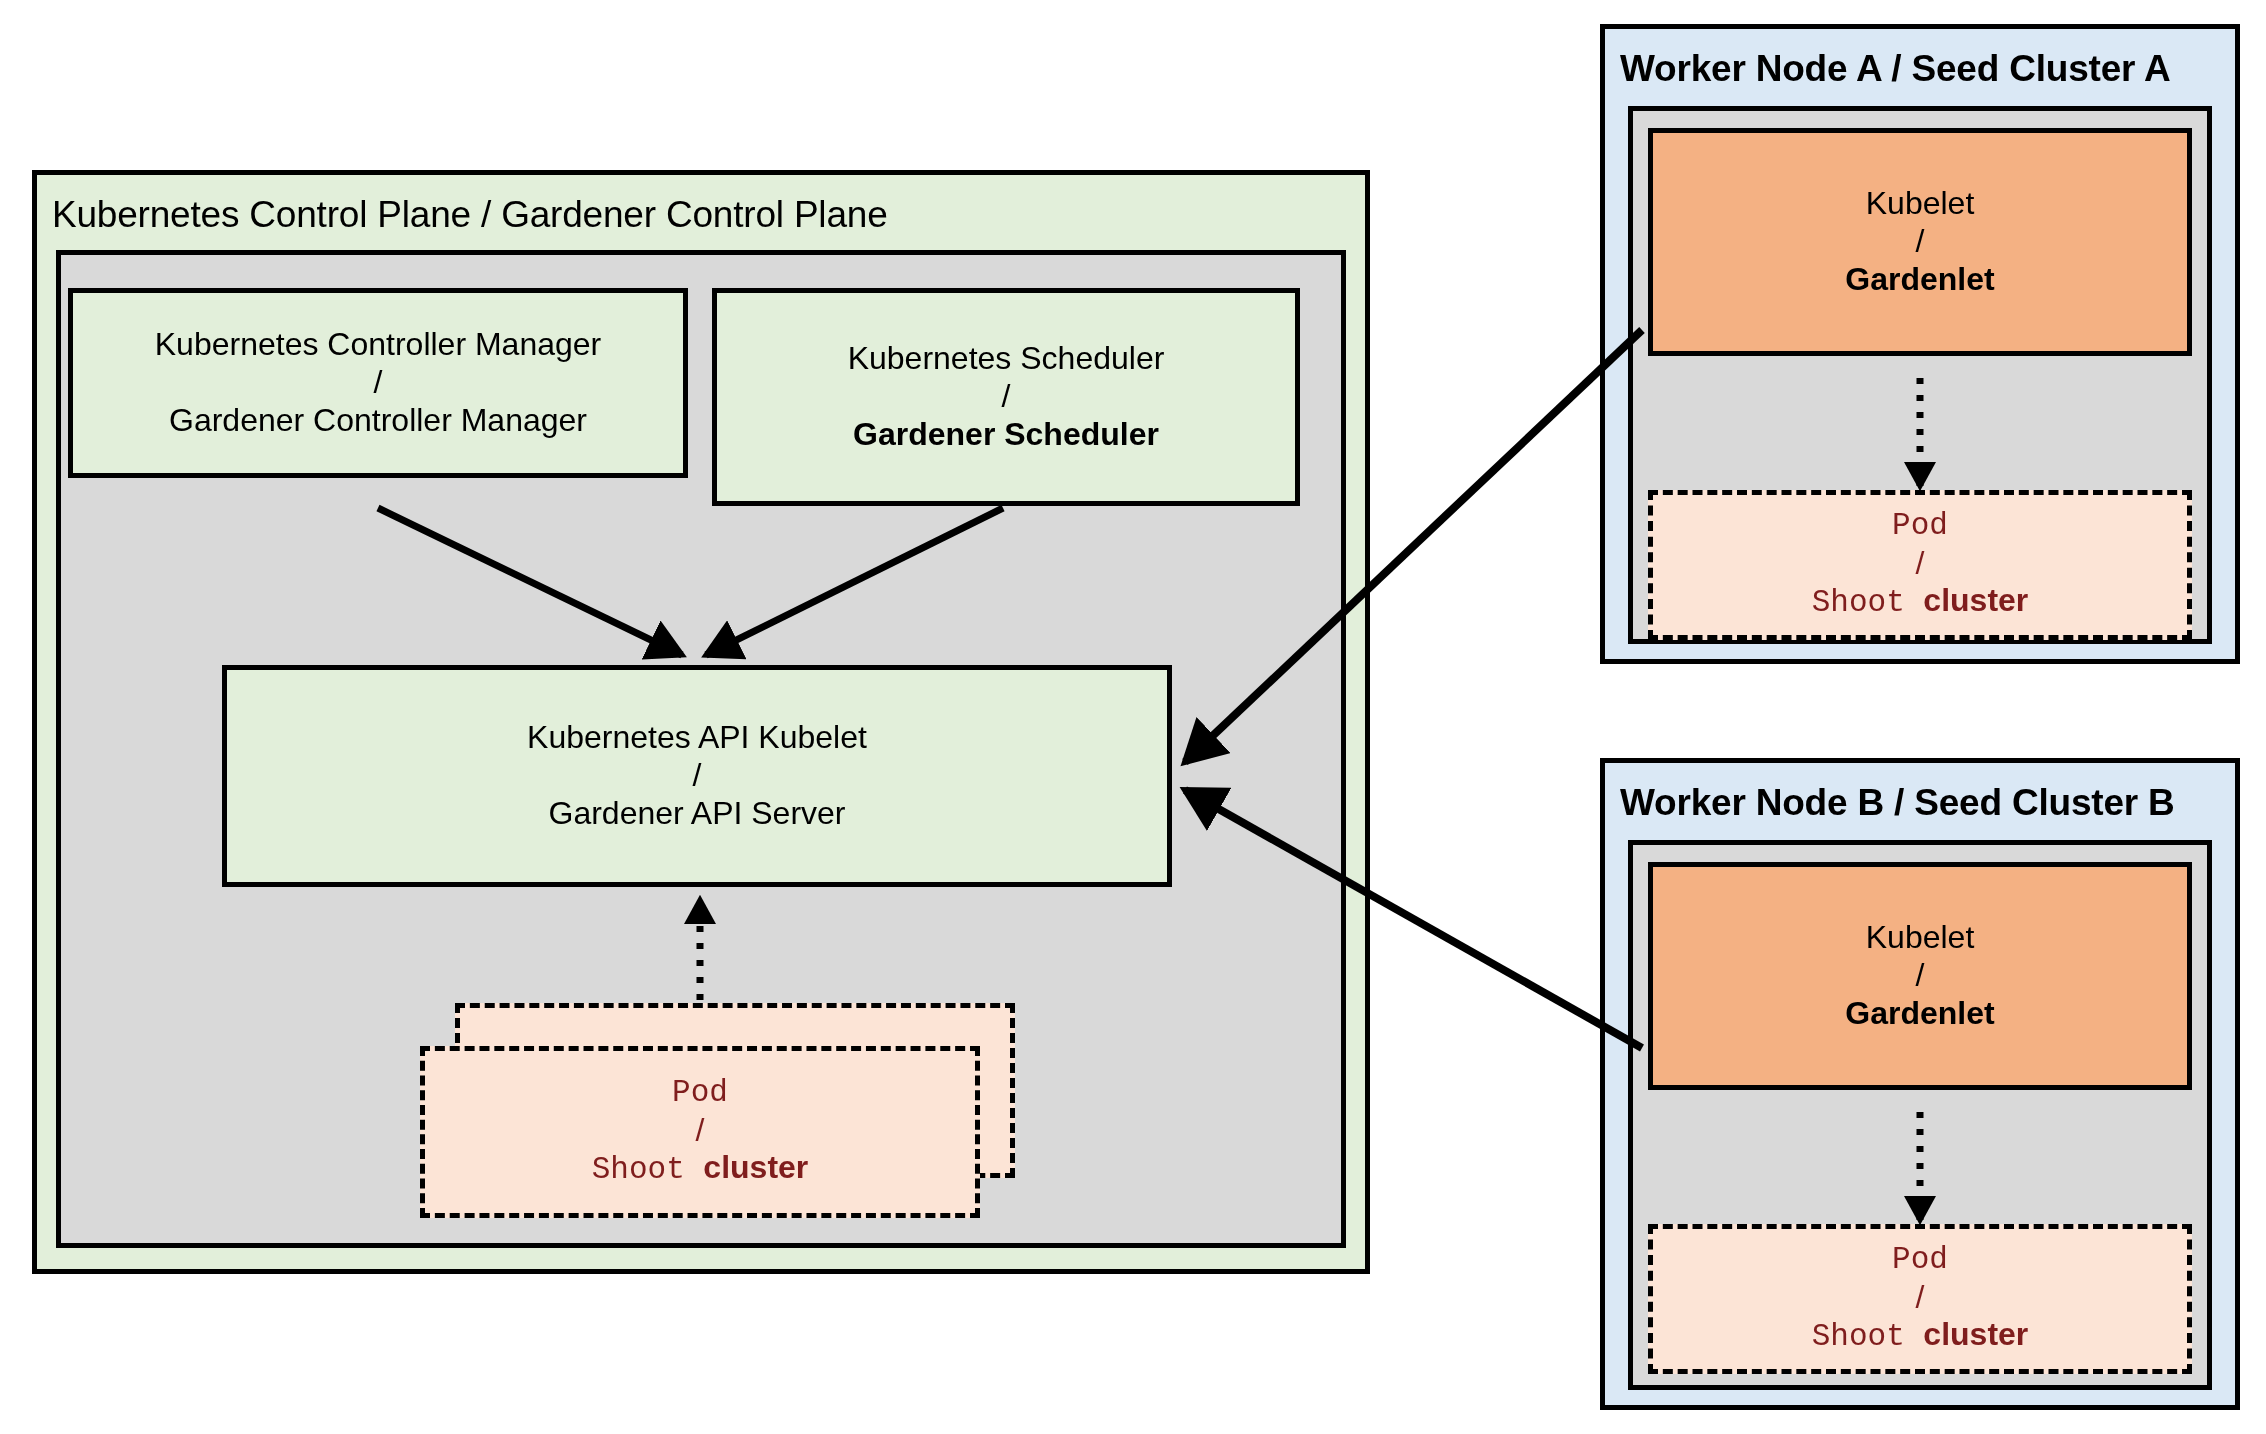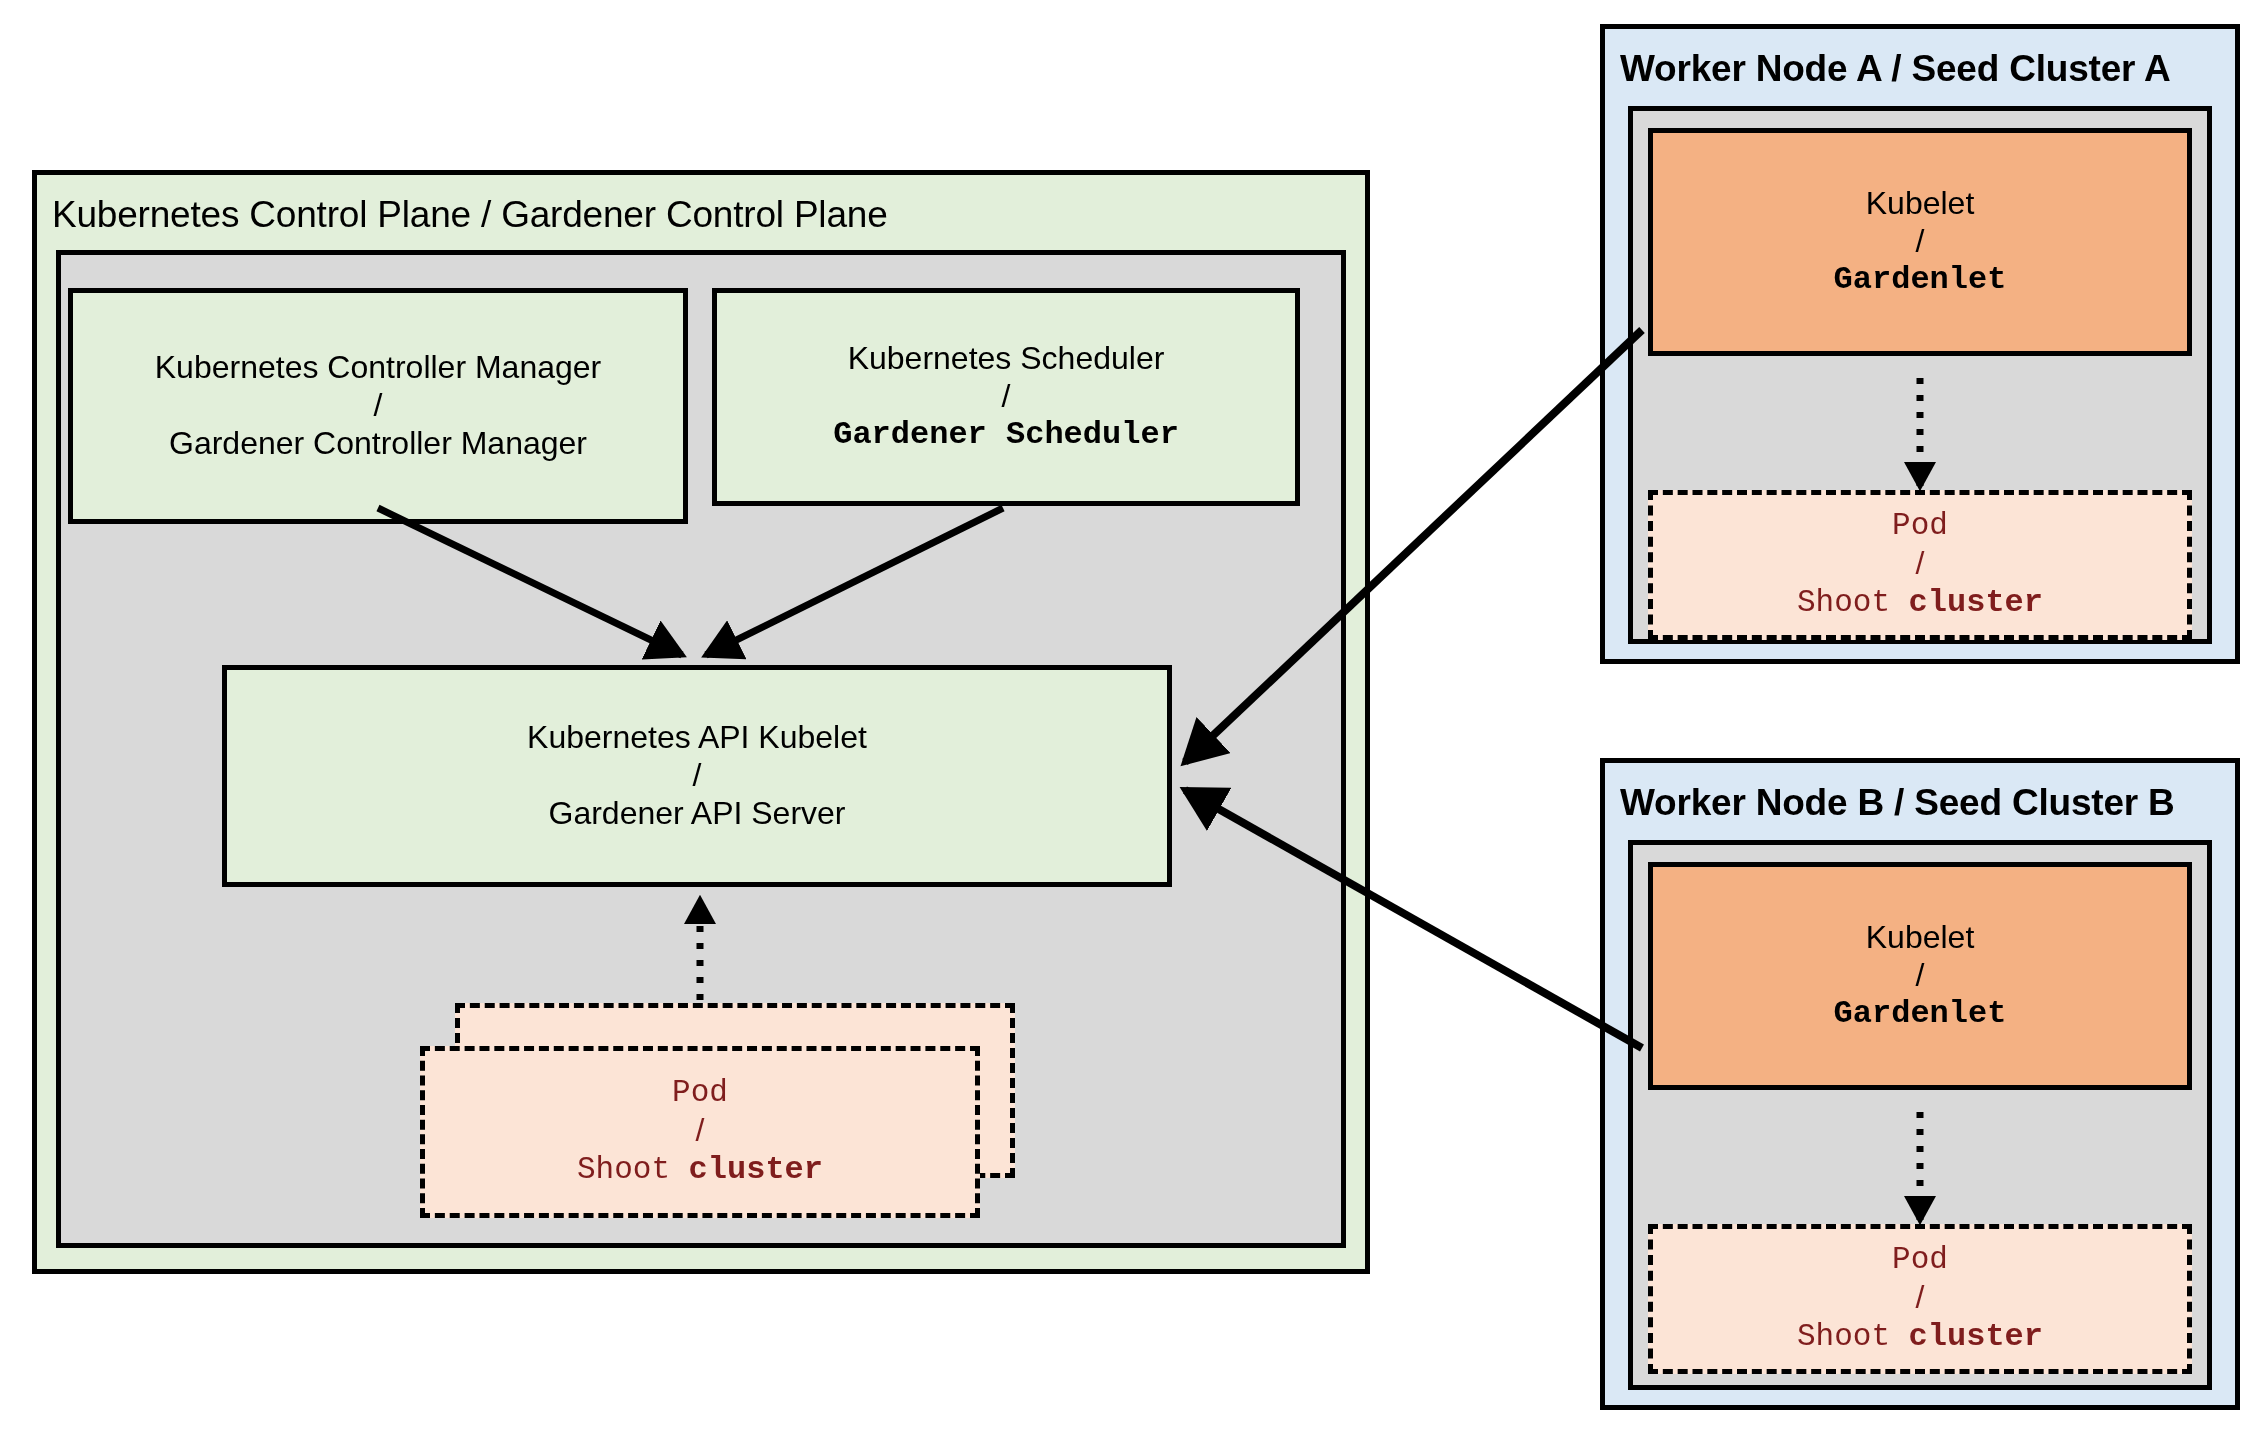--- a/index.html
+++ b/index.html
@@ -83,21 +83,20 @@
     background: #fce4d6;
     font-size: 32px;
     color: #7f1d1d;
   }
   .mono {
     font-family: "Liberation Mono", "DejaVu Sans Mono", monospace;
     font-size: 31px;
   }
   .bold {
     font-weight: bold;
-    font-family: Liberation Mono, monospace;
   }
   .slash {
     font-family: "Liberation Sans", sans-serif;
     font-size: 32px;
   }
   .line {
     display: block;
     white-space: nowrap;
   }
 
@@ -115,21 +114,21 @@
 <body>
 
 <div id="stage">
 
   <div class="box cp-outer" style="left:32px; top:170px; width:1338px; height:1104px;"></div>
 
   <div class="cp-title" style="left:52px; top:194px;text-align:right;">Kubernetes Control Plane / Gardener Control Plane</div>
 
   <div class="box cp-inner" style="left:56px; top:250px; width:1290px; height:998px;"></div>
 
-  <div class="box green-box ctr" style="left:68px; top:288px; width:620px; height:236px;justify-content:center;">
+  <div class="box green-box ctr" style="left:68px; top:288px; width:620px; height:190px;justify-content:center;">
     <span class="line">Kubernetes Controller Manager</span>
     <span class="line slash">/</span>
     <span class="line">Gardener Controller Manager</span>
   </div>
 
   <div class="box green-box ctr" style="left:712px; top:288px; width:588px; height:218px;">
     <span class="line">Kubernetes Scheduler</span>
     <span class="line slash">/</span>
     <span class="line bold">Gardener Scheduler</span>
   </div>

